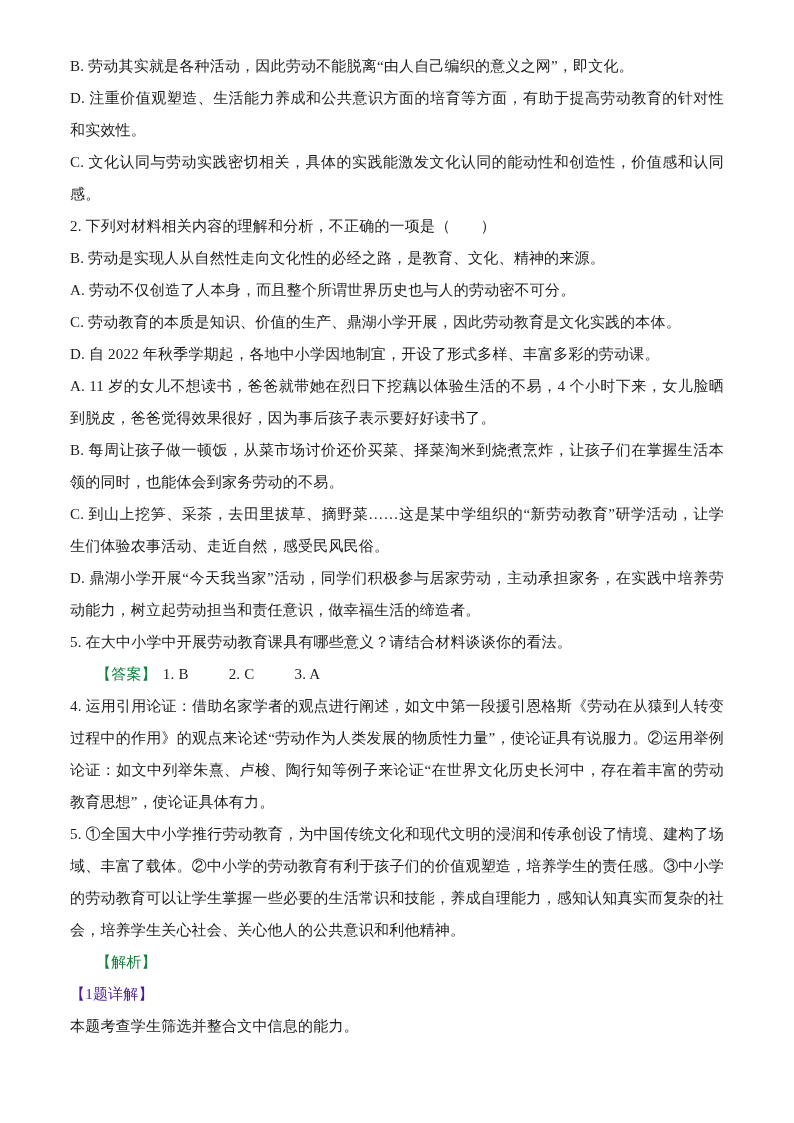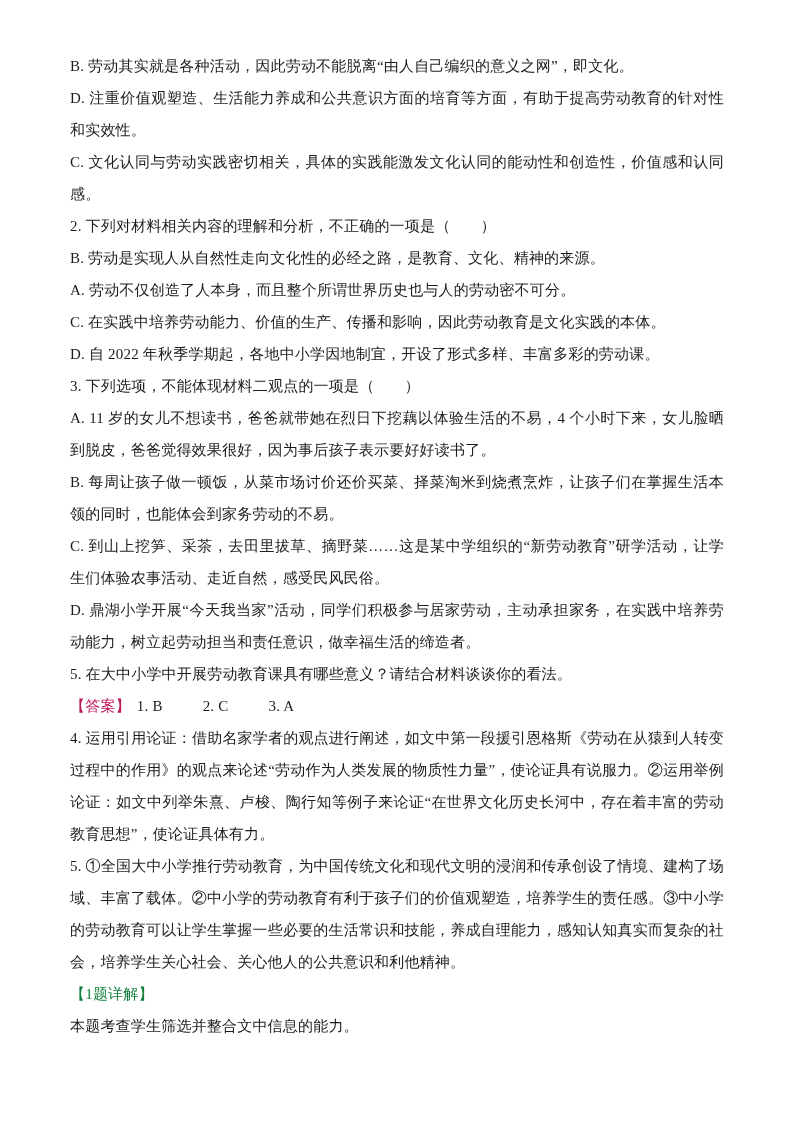--- a/index.html
+++ b/index.html
@@ -23,62 +23,63 @@
   }
   .page p {
     margin: 0;
     font-size: 15px;
     line-height: 32px;
     text-align: justify;
     letter-spacing: 0.2px;
     word-break: break-all;
   }
   .marker {
-    color: #be185d;
+    color: #15803d;
+    margin-left: 26px;
   }
   .answer-line .ans-item {
     display: inline-block;
     margin-left: 6px;
     margin-right: 34px;
     font-family: Liberation Serif, serif;
   }
   .answer-line .ans-item:last-child {
     margin-right: 0;
   }
   .detail-label {
-    color: #15803d;
+    color: #4c1d95;
   }
 </style>
 </head>
 <body>
 
 <div class="page">
 
   <p>B. 劳动其实就是各种活动，因此劳动不能脱离“由人自己编织的意义之网”，即文化。</p>
   <p>D. 注重价值观塑造、生活能力养成和公共意识方面的培育等方面，有助于提高劳动教育的针对性和实效性。</p>
   <p>C. 文化认同与劳动实践密切相关，具体的实践能激发文化认同的能动性和创造性，价值感和认同感。</p>
 
   <p>2. 下列对材料相关内容的理解和分析，不正确的一项是（　　）</p>
   <p>B. 劳动是实现人从自然性走向文化性的必经之路，是教育、文化、精神的来源。</p>
   <p>A. 劳动不仅创造了人本身，而且整个所谓世界历史也与人的劳动密不可分。</p>
-  <p>C. 在实践中培养劳动能力、价值的生产、传播和影响，因此劳动教育是文化实践的本体。</p>
+  <p>C. 劳动教育的本质是知识、价值的生产、鼎湖小学开展，因此劳动教育是文化实践的本体。</p>
   <p>D. 自 2022 年秋季学期起，各地中小学因地制宜，开设了形式多样、丰富多彩的劳动课。</p>
 
-  <p>3. 下列选项，不能体现材料二观点的一项是（　　）</p>
   <p>A. 11 岁的女儿不想读书，爸爸就带她在烈日下挖藕以体验生活的不易，4 个小时下来，女儿脸晒到脱皮，爸爸觉得效果很好，因为事后孩子表示要好好读书了。</p>
   <p>B. 每周让孩子做一顿饭，从菜市场讨价还价买菜、择菜淘米到烧煮烹炸，让孩子们在掌握生活本领的同时，也能体会到家务劳动的不易。</p>
   <p>C. 到山上挖笋、采茶，去田里拔草、摘野菜……这是某中学组织的“新劳动教育”研学活动，让学生们体验农事活动、走近自然，感受民风民俗。</p>
   <p>D. 鼎湖小学开展“今天我当家”活动，同学们积极参与居家劳动，主动承担家务，在实践中培养劳动能力，树立起劳动担当和责任意识，做幸福生活的缔造者。</p>
 
   <p>5. 在大中小学中开展劳动教育课具有哪些意义？请结合材料谈谈你的看法。</p>
 
   <p class="answer-line">
     <span class="marker">【答案】</span><span class="ans-item">1. B</span><span class="ans-item">2. C</span><span class="ans-item">3. A</span>
   </p>
 
   <p>4. 运用引用论证：借助名家学者的观点进行阐述，如文中第一段援引恩格斯《劳动在从猿到人转变过程中的作用》的观点来论述“劳动作为人类发展的物质性力量”，使论证具有说服力。②运用举例论证：如文中列举朱熹、卢梭、陶行知等例子来论证“在世界文化历史长河中，存在着丰富的劳动教育思想”，使论证具体有力。</p>
   <p>5. ①全国大中小学推行劳动教育，为中国传统文化和现代文明的浸润和传承创设了情境、建构了场域、丰富了载体。②中小学的劳动教育有利于孩子们的价值观塑造，培养学生的责任感。③中小学的劳动教育可以让学生掌握一些必要的生活常识和技能，养成自理能力，感知认知真实而复杂的社会，培养学生关心社会、关心他人的公共意识和利他精神。</p>
 
+  <p><span class="marker">【解析】</span></p>
 
   <p class="detail-label">【1题详解】</p>
   <p>本题考查学生筛选并整合文中信息的能力。</p>
 
 </div>
 
 </body></html>

